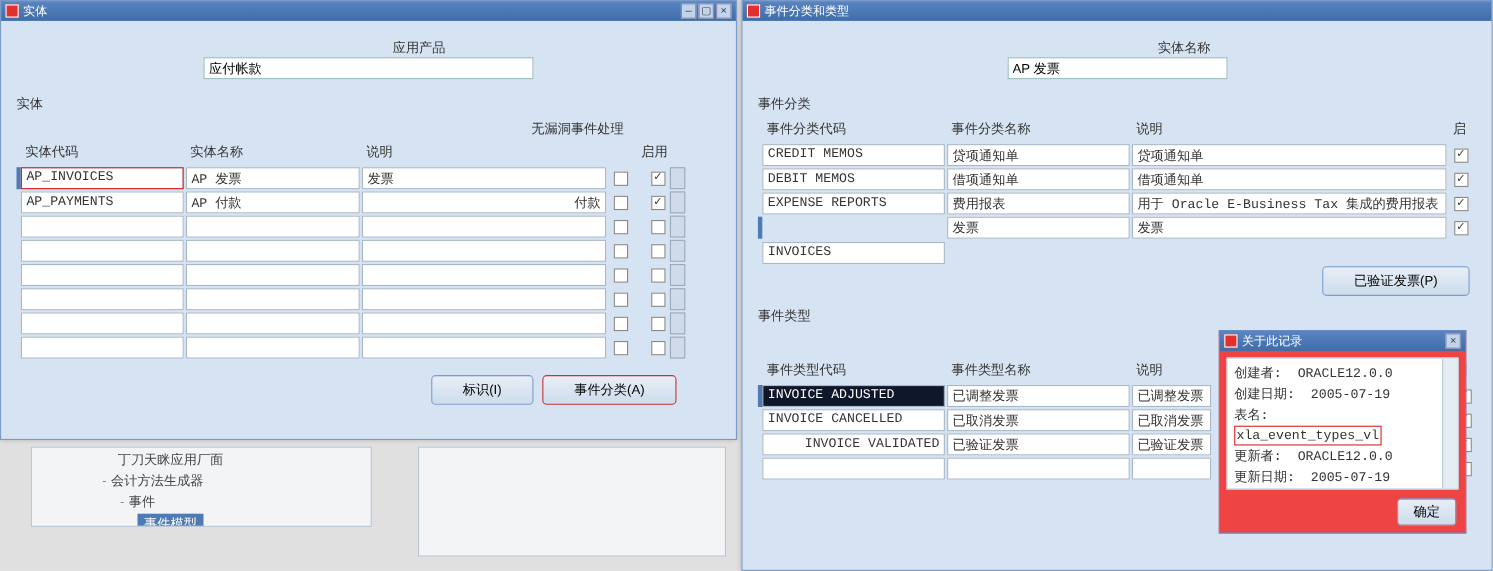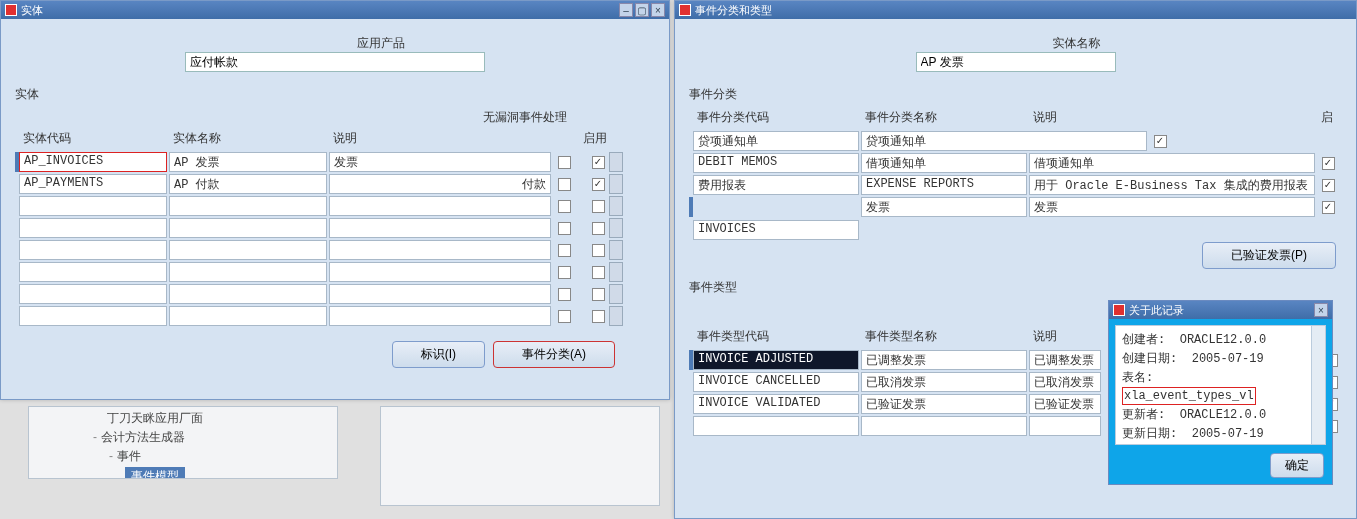--- a/index.html
+++ b/index.html
@@ -45,21 +45,21 @@
     .tree-line .dash { color: #888; margin-right: 4px; }
     .tree-sel { background: #4e7bb6; color: #fff; padding: 1px 6px; display: inline-block; }
     .tree-scroll { background: #d8dde4; height: 16px; border-top: 1px solid #bbb; display:flex; justify-content: space-between; }
     .tree-scroll .arrow { width: 16px; background: #c8d0da; border:1px solid #aaa; cursor:pointer; text-align:center; font-size:10px;}
     
     .panel-empty { position: absolute; left: 380px; top: 406px; width: 280px; height: 100px; background: #f3f4f6; border: 1px solid #b8c4d0; }
     
     .highlight-red { outline: 1px solid #d22; outline-offset: -1px; }
     .selected-cell { background: #0f172a; color: #fff; }
     
-    .about-window { position: absolute; left: 1108px; top: 300px; width: 225px; background: #0ea5e9; border: 1px solid #6a8ac0; z-index: 20; }
+    .about-window { position: absolute; left: 1108px; top: 300px; width: 225px; background: #ef4444; border: 1px solid #6a8ac0; z-index: 20; }
     .about-body { background: #fff; border: 1px solid #bcd; margin: 6px; padding: 4px 6px; height: 120px; overflow: hidden; font-family: "SimSun", monospace; font-size: 12px; line-height: 18px; position: relative;}
     .about-scroll { position:absolute; right:0; top:0; bottom:0; width:14px; background:#e4ecf4; border-left:1px solid #bcd;}
     .about-btn-row { text-align: right; padding: 2px 8px 6px 0; }
     
     .mono { font-family: "Courier New", monospace; }
   </style>
 </head>
 <body>
 
 <div class="window" style="left:0; top:0; width:670px; height:400px;">
@@ -241,39 +241,40 @@
         <div class="grid-header">
           <div style="width:8px;"></div>
           <div class="col" style="width:168px;">事件分类代码</div>
           <div class="col" style="width:168px;">事件分类名称</div>
           <div class="col" style="width:288px;">说明</div>
           <div class="col" style="width:20px;">启</div>
         </div>
         <div class="grid-body" id="class-grid-body">
             <div class="grid-row">
               <div class="row-marker off"></div>
+              <div class="cell mono" style="width: 166px;">CREDIT MEMOS</div>
               <div class="cell" style="width: 166px;">贷项通知单</div>
               <div class="cell" style="width: 286px;">贷项通知单</div>
               <div class="chk-cell">
                 <span class="chk checked"></span>
               </div>
             </div>
             <div class="grid-row">
               <div class="row-marker off"></div>
               <div class="cell mono" style="width: 166px;">DEBIT MEMOS</div>
               <div class="cell" style="width: 166px;">借项通知单</div>
               <div class="cell" style="width: 286px;">借项通知单</div>
               <div class="chk-cell">
                 <span class="chk checked"></span>
               </div>
             </div>
             <div class="grid-row">
               <div class="row-marker off"></div>
+              <div class="cell mono" style="width: 166px;">EXPENSE REPORTS</div>
               <div class="cell" style="width: 166px;">费用报表</div>
-              <div class="cell mono" style="width: 166px;">EXPENSE REPORTS</div>
               <div class="cell" style="width: 286px;">用于 Oracle E-Business Tax 集成的费用报表</div>
               <div class="chk-cell">
                 <span class="chk checked"></span>
               </div>
             </div>
             <div class="grid-row">
               <div class="row-marker"></div>
               <div class="cell mono" style="width: 166px; margin-top: 46px;">INVOICES</div>
               <div class="cell" style="width: 166px;">发票</div>
               <div class="cell" style="width: 286px;">发票</div>
@@ -316,21 +317,21 @@
               <div class="cell mono" style="width: 166px;">INVOICE CANCELLED</div>
               <div class="cell" style="width: 166px;">已取消发票</div>
               <div class="cell" style="width: 72px;">已取消发票</div>
               <div style="flex: 1 1 0%;"></div>
               <div class="chk-cell">
                 <span class="chk checked"></span>
               </div>
             </div>
             <div class="grid-row">
               <div class="row-marker off"></div>
-              <div class="cell mono" style="width: 166px;">INVOICE VALIDATED</div>
+              <div class="cell mono" style="width: 166px; text-align: right;">INVOICE VALIDATED</div>
               <div class="cell" style="width: 166px;">已验证发票</div>
               <div class="cell" style="width: 72px;">已验证发票</div>
               <div style="flex: 1 1 0%;"></div>
               <div class="chk-cell">
                 <span class="chk checked"></span>
               </div>
             </div>
             <div class="grid-row">
               <div class="row-marker off"></div>
               <div class="cell" style="width: 166px;"></div>

